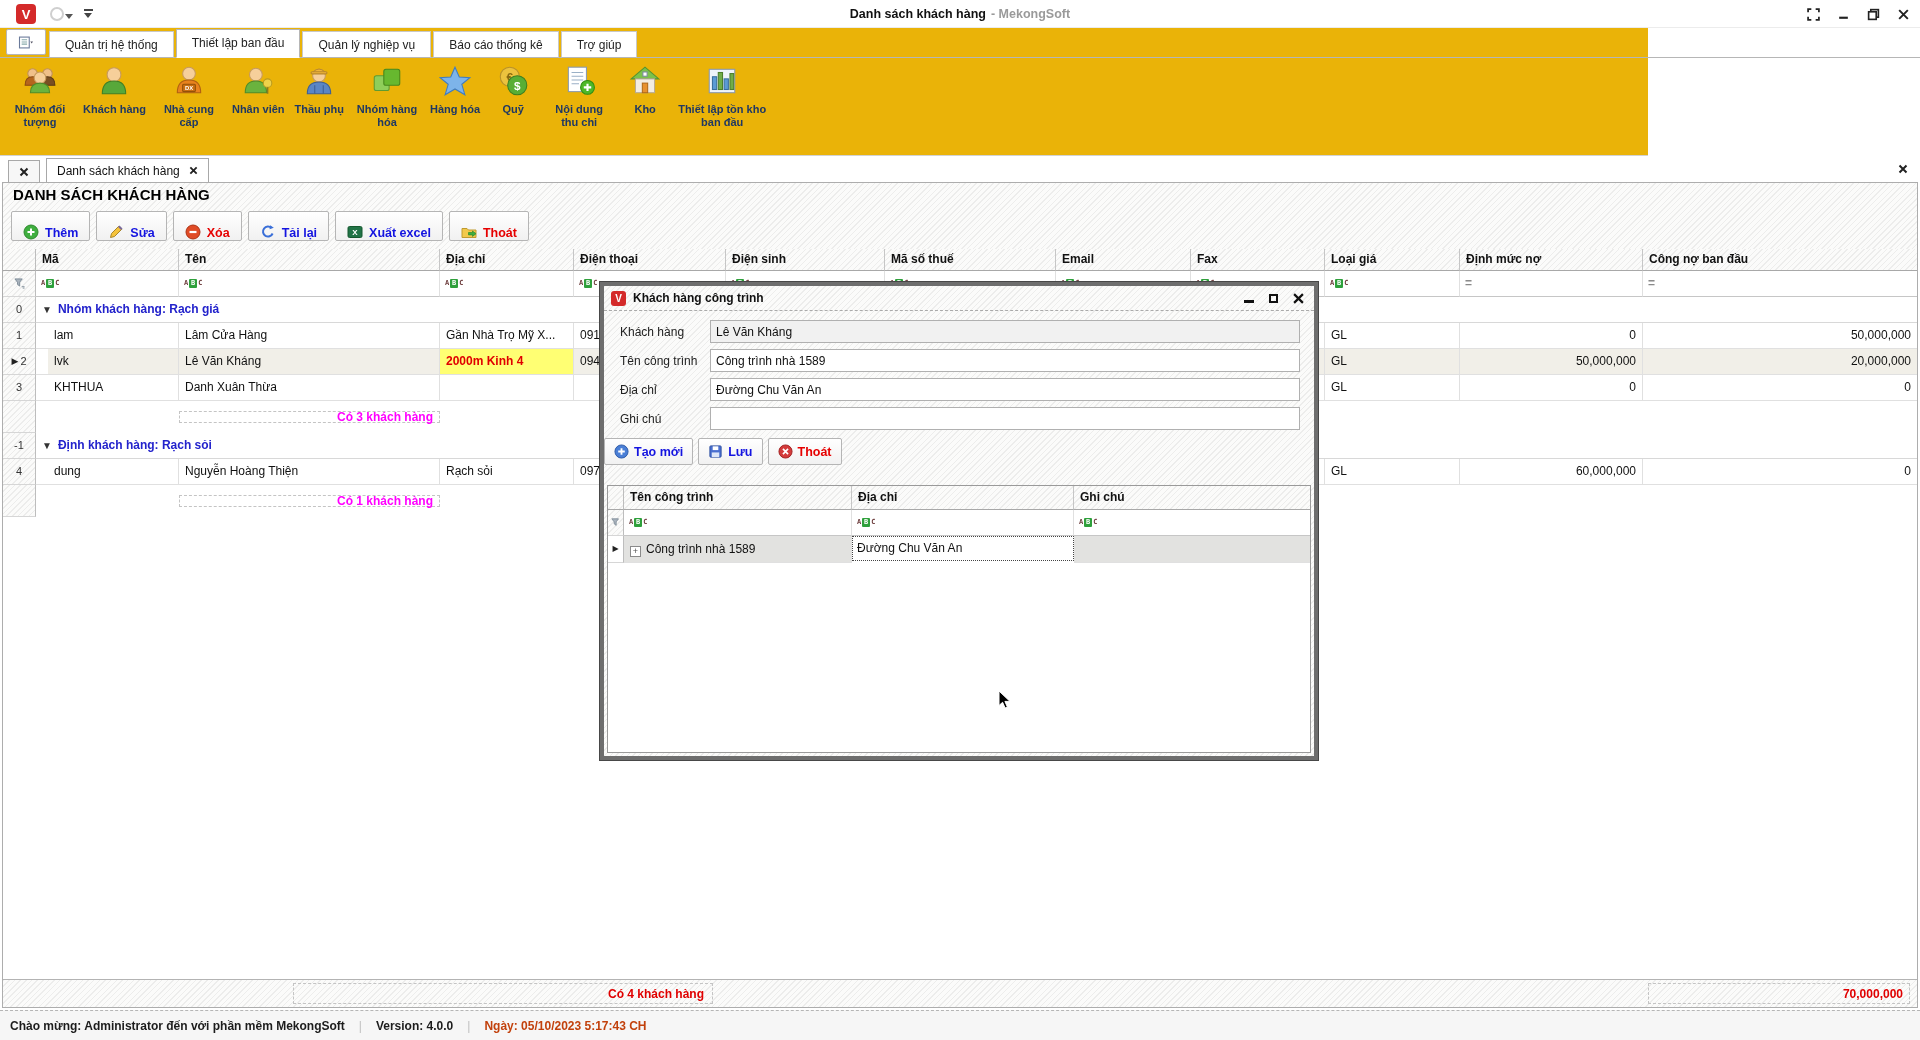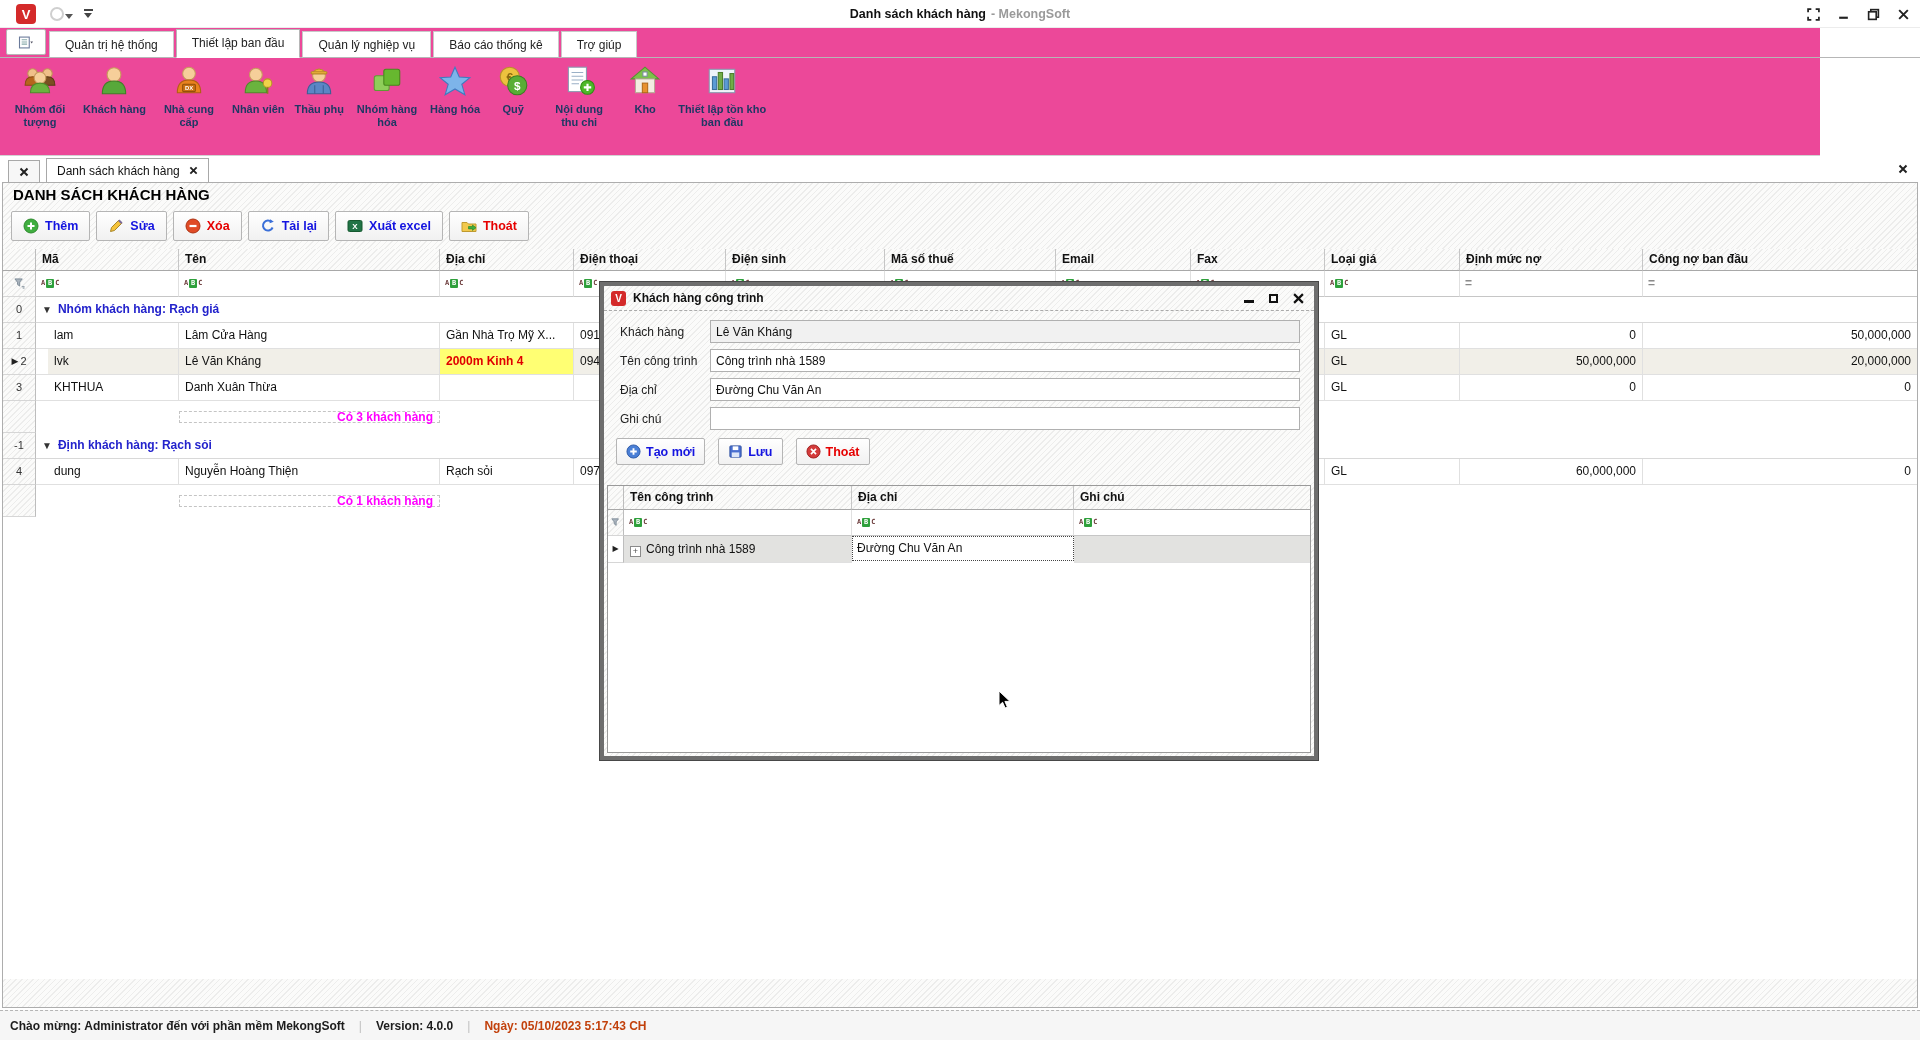--- a/index.html
+++ b/index.html
@@ -14,21 +14,21 @@
 .qat-circle::after{content:"";position:absolute;right:-11px;top:5px;border:4px solid transparent;border-top:5px solid #555}
 .qat-custom{position:absolute;left:84px;top:9px;width:9px;height:2px;background:#444}
 .qat-custom::after{content:"";position:absolute;left:0;top:4px;border:4.5px solid transparent;border-top:5px solid #444}
 .tb-title{position:absolute;left:0;right:0;top:0;height:28px;display:flex;align-items:center;justify-content:center;gap:5px;font-size:12.5px}
 .tb-title .main{font-weight:bold;color:#111}
 .tb-title .suffix{color:#9a9a9a;font-weight:bold}
 .winctl{position:absolute;right:10px;top:0;height:28px;display:flex;align-items:center;gap:16px}
 .winctl .wbtn{width:14px;height:14px;display:flex;align-items:center;justify-content:center}
 
 
-.ribbon{position:absolute;left:0;top:28px;width:1820px;height:128px;background:#ec4899;border-bottom:1px solid #d2d2d2}
+.ribbon{position:absolute;left:0;top:28px;width:1648px;height:128px;background:#eab308;border-bottom:1px solid #d2d2d2}
 .rtabs{position:absolute;left:0;top:0;width:1920px;height:30px;border-bottom:1px solid #b6b6b6;display:flex;align-items:flex-end;padding-left:6px}
 .rmenu{width:40px;height:26px;border:1px solid #b6b6b6;background:#fff;margin:0 2px 2px 0;border-radius:2px;display:flex;align-items:center;justify-content:center;gap:2px}
 .rtab{height:27px;line-height:26px;padding:0 15px;border:1px solid transparent;border-bottom:none;color:#222;margin-bottom:0}
 .rtab.inactive{border-color:#c8c8c8;background:#fff;margin:0 1px -1px 1px;border-bottom:1px solid #b6b6b6}
 .rtab.active{border-color:#b6b6b6;background:#fff;margin:0 1px -1px 1px;border-bottom:1px solid #fff;height:29px}
 .ritems{position:absolute;left:2px;top:31px;height:80px;display:flex;align-items:flex-start;padding-top:3px}
 .ritem{display:flex;flex-direction:column;align-items:center;padding:2px 5px;min-width:56px;cursor:default}
 .ritem svg{width:34px;height:34px}
 .ritem .lbl{margin-top:2px;font-weight:bold;font-size:11px;color:#1f3864;line-height:1.15;text-align:center;max-width:66px}
 .ritem .lbl.wide{max-width:88px}
@@ -39,21 +39,21 @@
 
 .doctabs{position:absolute;left:0;top:156px;width:1920px;height:26px;background:#fff;display:flex;align-items:flex-end}
 .dt-closeall{width:32px;height:22px;margin-left:8px;border:1px solid #a8a8a8;background:#f7f7f7;display:flex;align-items:center;justify-content:center;border-bottom:none}
 .doctab{height:24px;margin-left:6px;padding:0 10px;border:1px solid #a8a8a8;border-bottom:none;background:#fff;display:flex;align-items:center;gap:9px;font-size:12px}
 .dt-right-x{position:absolute;right:12px;bottom:5px}
 
 
 .panel{position:absolute;left:2px;top:182px;right:2px;bottom:32px;border:1px solid #adadad;overflow:hidden}
 .page-title{position:absolute;left:10px;top:3px;font-size:15px;font-weight:bold;color:#000}
 .toolbar{position:absolute;left:8px;top:28px;height:32px;display:flex;gap:6px}
-.tbtn{height:30px;padding:0 11px;border:1px solid #b5b5b5;border-radius:2px;background:linear-gradient(#ffffff,#f1f1f1);display:flex;align-items:center;gap:6px;font-weight:bold;font-size:12.5px}
+.tbtn{height:30px;padding:0 11px;border:1px solid #b5b5b5;border-radius:2px;background:linear-gradient(#ffffff,#f1f1f1);display:flex;align-items:flex-end;gap:6px;font-weight:bold;font-size:12.5px}
 .tbtn .blue{color:#1414e0}.tbtn .red{color:#e60000}
 .tbtn svg{width:16px;height:16px}
 
 
 .grid{position:absolute;left:0;top:66px;right:0;bottom:28px;background:#fff;overflow:hidden}
 .gr{display:flex;height:26px;line-height:25px}
 .gh{height:22px;line-height:21px}
 .gf{height:26px}
 .c{border-right:1px solid #e0e0e0;border-bottom:1px solid #e0e0e0;padding:0 6px;white-space:nowrap;overflow:hidden;flex:none}
 .hc{font-weight:bold;border-right:1px solid #c6c6c6;border-bottom:1px solid #a8a8a8;padding:0 6px;white-space:nowrap;overflow:hidden;flex:none}
@@ -95,21 +95,21 @@
 .dtitle{position:absolute;left:0;top:0;right:0;height:25px;display:flex;align-items:center;padding:0 7px;gap:7px;border-bottom:1px dashed #aaa}
 .dtitle .dvlogo{width:15px;height:15px;background:#d42a2a;border-radius:3px;color:#fff;font-weight:bold;font-size:10px;display:flex;align-items:center;justify-content:center}
 .dtitle .dtext{font-weight:bold;font-size:12px}
 .dctl{position:absolute;right:10px;top:0;height:25px;display:flex;align-items:center;gap:15px}
 .dmin{width:10px;height:3px;background:#111;margin-top:6px}
 .dmax{width:9px;height:9px;border:2px solid #111}
 .frow{position:absolute;left:16px;right:14px;height:23px;display:flex;align-items:center}
 .frow label{width:90px;flex:none;color:#222}
 .frow .inp{flex:1;height:23px;border:1px solid #b0b0b0;background:#fff;padding:0 5px;font-size:12px;font-family:inherit;color:#111}
 .frow .inp.ro{background:#f1f1f1}
-.dtoolbar{position:absolute;left:12px;top:152px;display:flex;gap:13px}
+.dtoolbar{position:absolute;left:0;top:152px;display:flex;gap:5px}
 .dbtn{height:27px;padding:0 9px;border:1px solid #b5b5b5;border-radius:2px;background:linear-gradient(#ffffff,#f1f1f1);display:flex;align-items:center;gap:5px;font-weight:bold;font-size:12.5px}
 .dbtn svg{width:15px;height:15px}
 .dgrid{position:absolute;left:3px;right:3px;top:199px;bottom:3px;border:1px solid #9a9a9a;background:#fff}
 .dgr{display:flex}
 .d-ind{width:16px;flex:none;border-right:1px solid #bdbdbd;border-bottom:1px solid #d6d6d6;display:flex;align-items:center;justify-content:center;font-size:8px;color:#222}
 .d-ten{width:228px}.d-dc{width:222px}.d-gc{flex:1;border-right:none}
 .dgh{height:24px;line-height:23px}
 .dgf{height:26px}
 .dgrow{height:27px;line-height:26px}
 .dgrow .c{background:#e2e2e0}
@@ -506,20 +506,24 @@
       <div class="c w-cn num">0</div>
     </div>
 
     <div class="sumrow">
       <div class="ind hatch"></div>
       <div class="sumspace"></div>
       <div class="sumbox">Có 1 khách hàng</div>
     </div>
   </div>
 
+  <div class="gsummary hatch">
+    <div class="gsum1">Có 4 khách hàng</div>
+    <div class="gsum2">70,000,000</div>
+  </div>
 </div>
 
 <div class="statusbar">
   <span>Chào mừng: Administrator đến với phần mềm MekongSoft</span>
   <span class="sep">|</span>
   <span>Version: 4.0.0</span>
   <span class="sep">|</span>
   <span class="status-date">Ngày: 05/10/2023 5:17:43 CH</span>
 </div>
 

